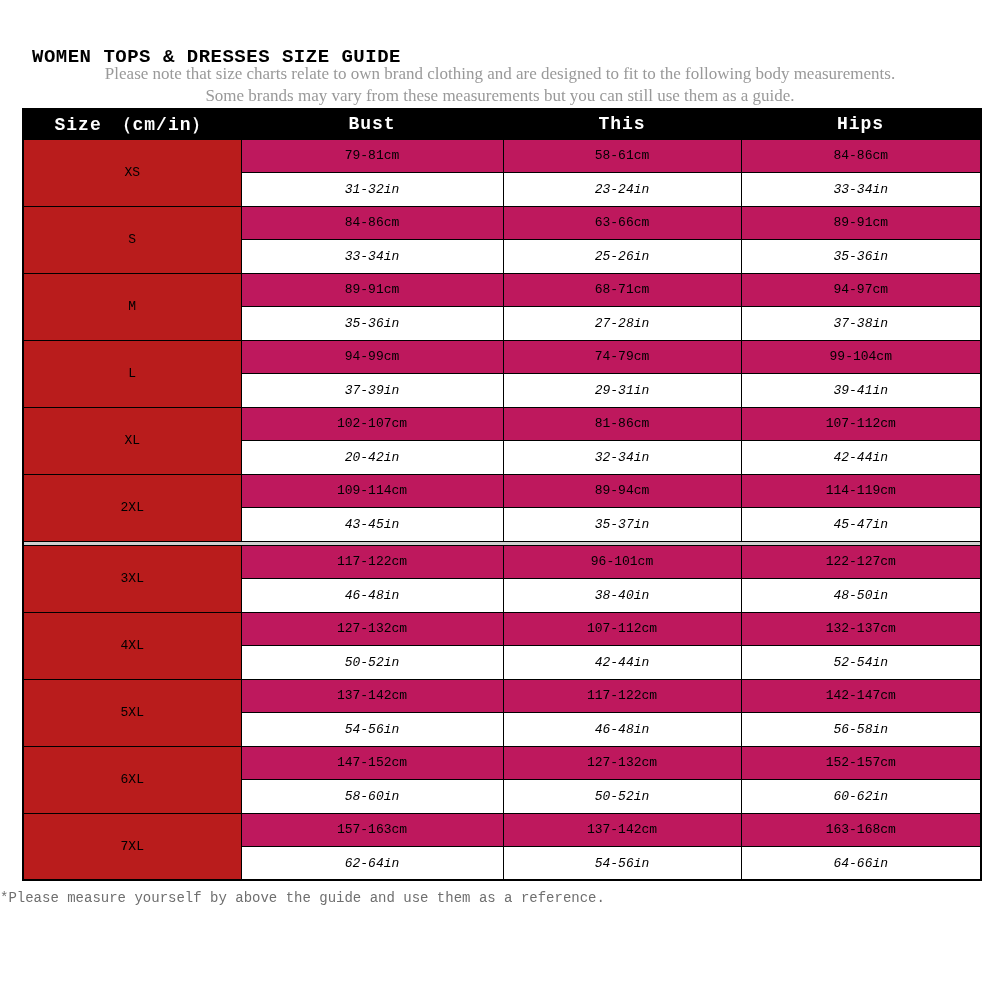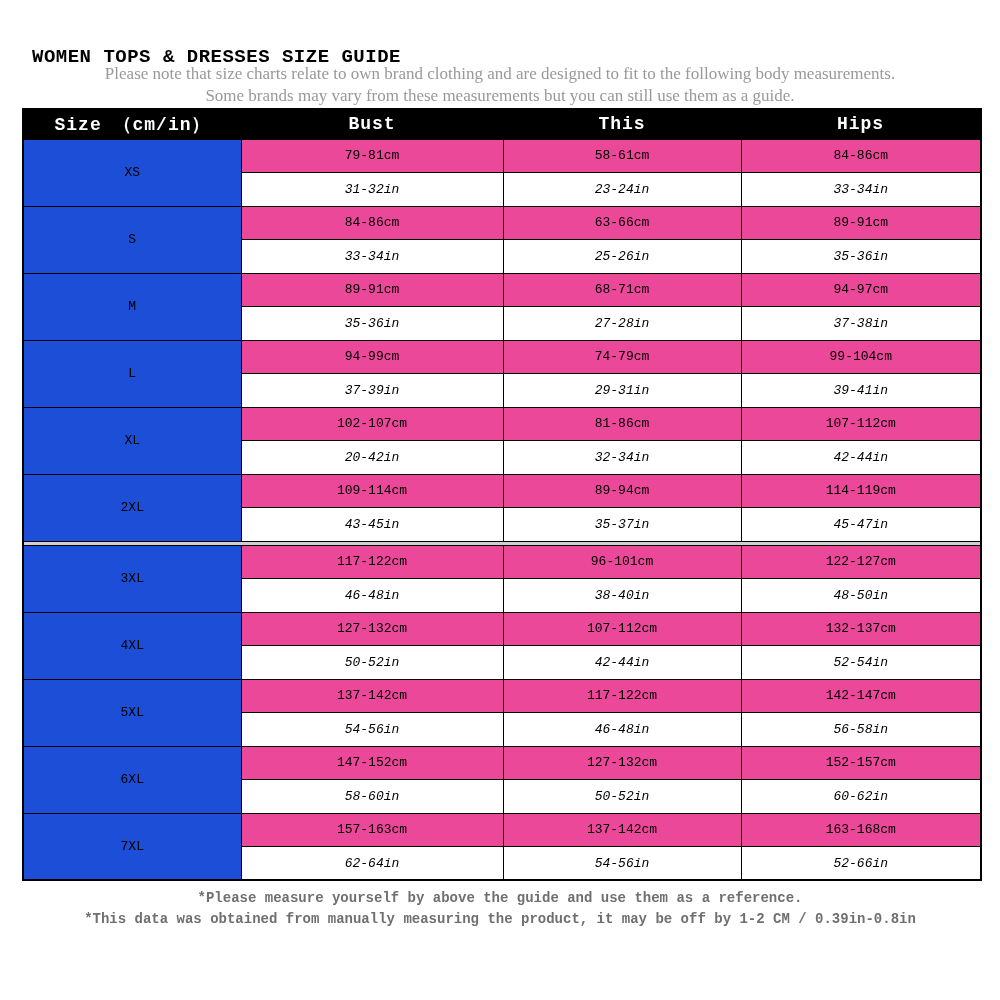--- a/index.html
+++ b/index.html
@@ -59,40 +59,39 @@
   table.size-table td {
     border: 1px solid #000000;
     text-align: center;
     vertical-align: middle;
     height: 33.5px;
     padding: 0;
     font-size: 13px;
     color: #000000;
     font-family: "Liberation Mono", "DejaVu Sans Mono", monospace;
   }
-  td.cm  { background: #ec4899; }
+  td.cm  { background: #be185d; }
   td.in  { background: #ffffff; font-style: italic; }
   td.size {
-    background: #1d4ed8;
+    background: #b91c1c;
     font-size: 17px;
   }
   tr.divider td {
     height: 4px;
     background: #d0d0d0;
     border-left: 2px solid #000;
     border-right: 2px solid #000;
   }
   .note {
     position: absolute;
     left: 0;
     width: 1000px;
     margin: 0;
-    text-align: center;
     font-size: 14px;
-    font-weight: bold;
+    font-weight: normal;
     color: #6f6f6f;
     font-family: "Liberation Mono", "DejaVu Sans Mono", monospace;
   }
   .note.line1 { top: 890px; }
   .note.line2 { top: 911px; }
 </style>
 </head>
 <body>
 
 <div class="page">
@@ -233,21 +232,20 @@
         </tr>
         <tr>
           <td rowspan="2" class="size">7XL</td>
           <td class="cm">157-163cm</td>
           <td class="cm">137-142cm</td>
           <td class="cm">163-168cm</td>
         </tr>
         <tr>
           <td class="in">62-64in</td>
           <td class="in">54-56in</td>
-          <td class="in">52-66in</td>
+          <td class="in">64-66in</td>
         </tr>
       </tbody>
   </table>
 
   <p class="note line1">*Please measure yourself by above the guide and use them as a reference.</p>
-  <p class="note line2">*This data was obtained from manually measuring the product, it may be off by 1-2 CM / 0.39in-0.8in</p>
 
 </div>
 
 </body></html>

